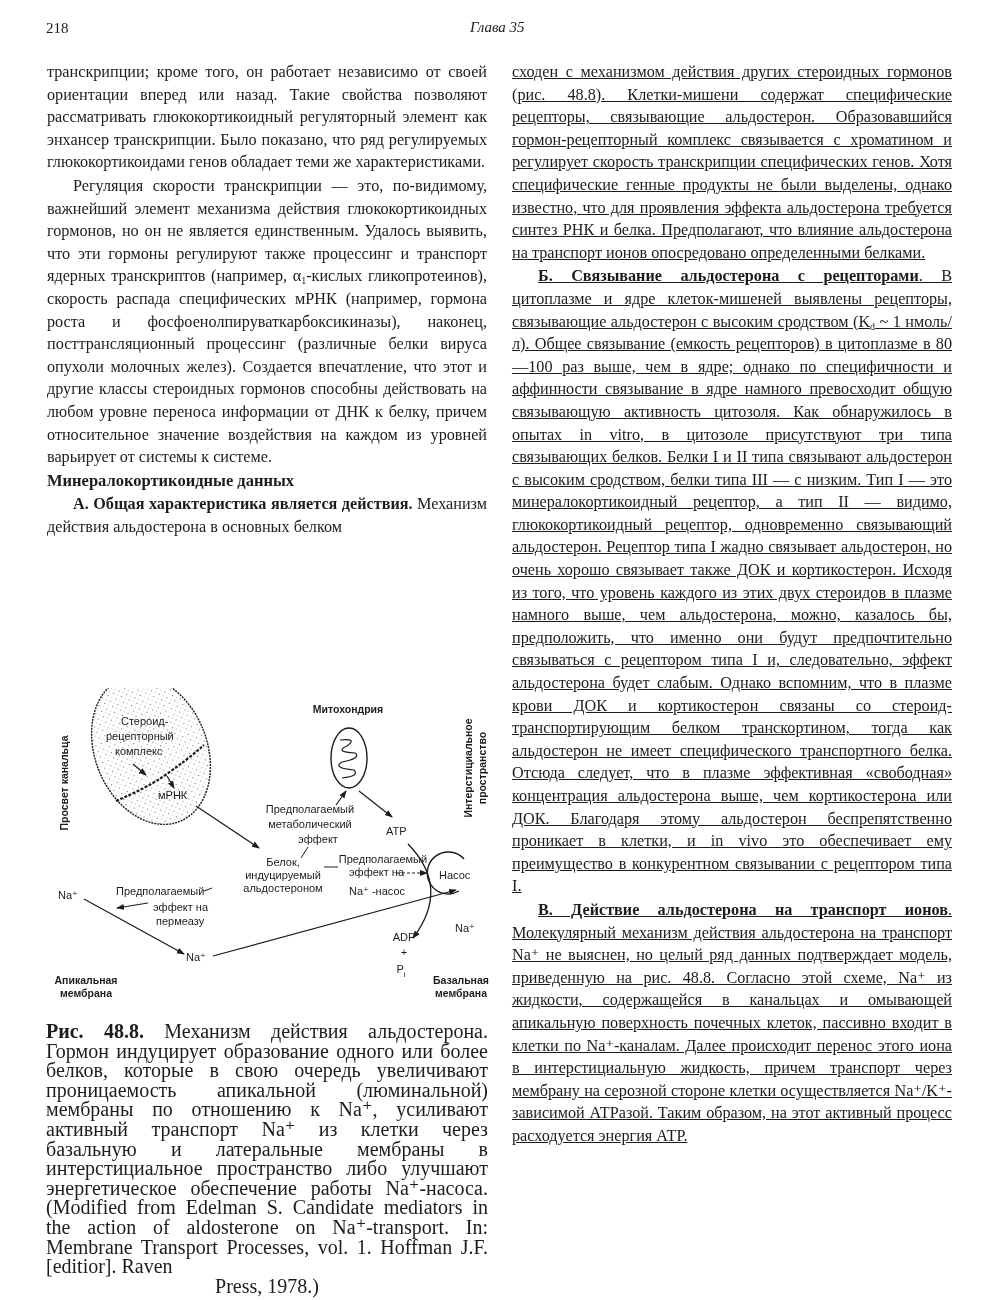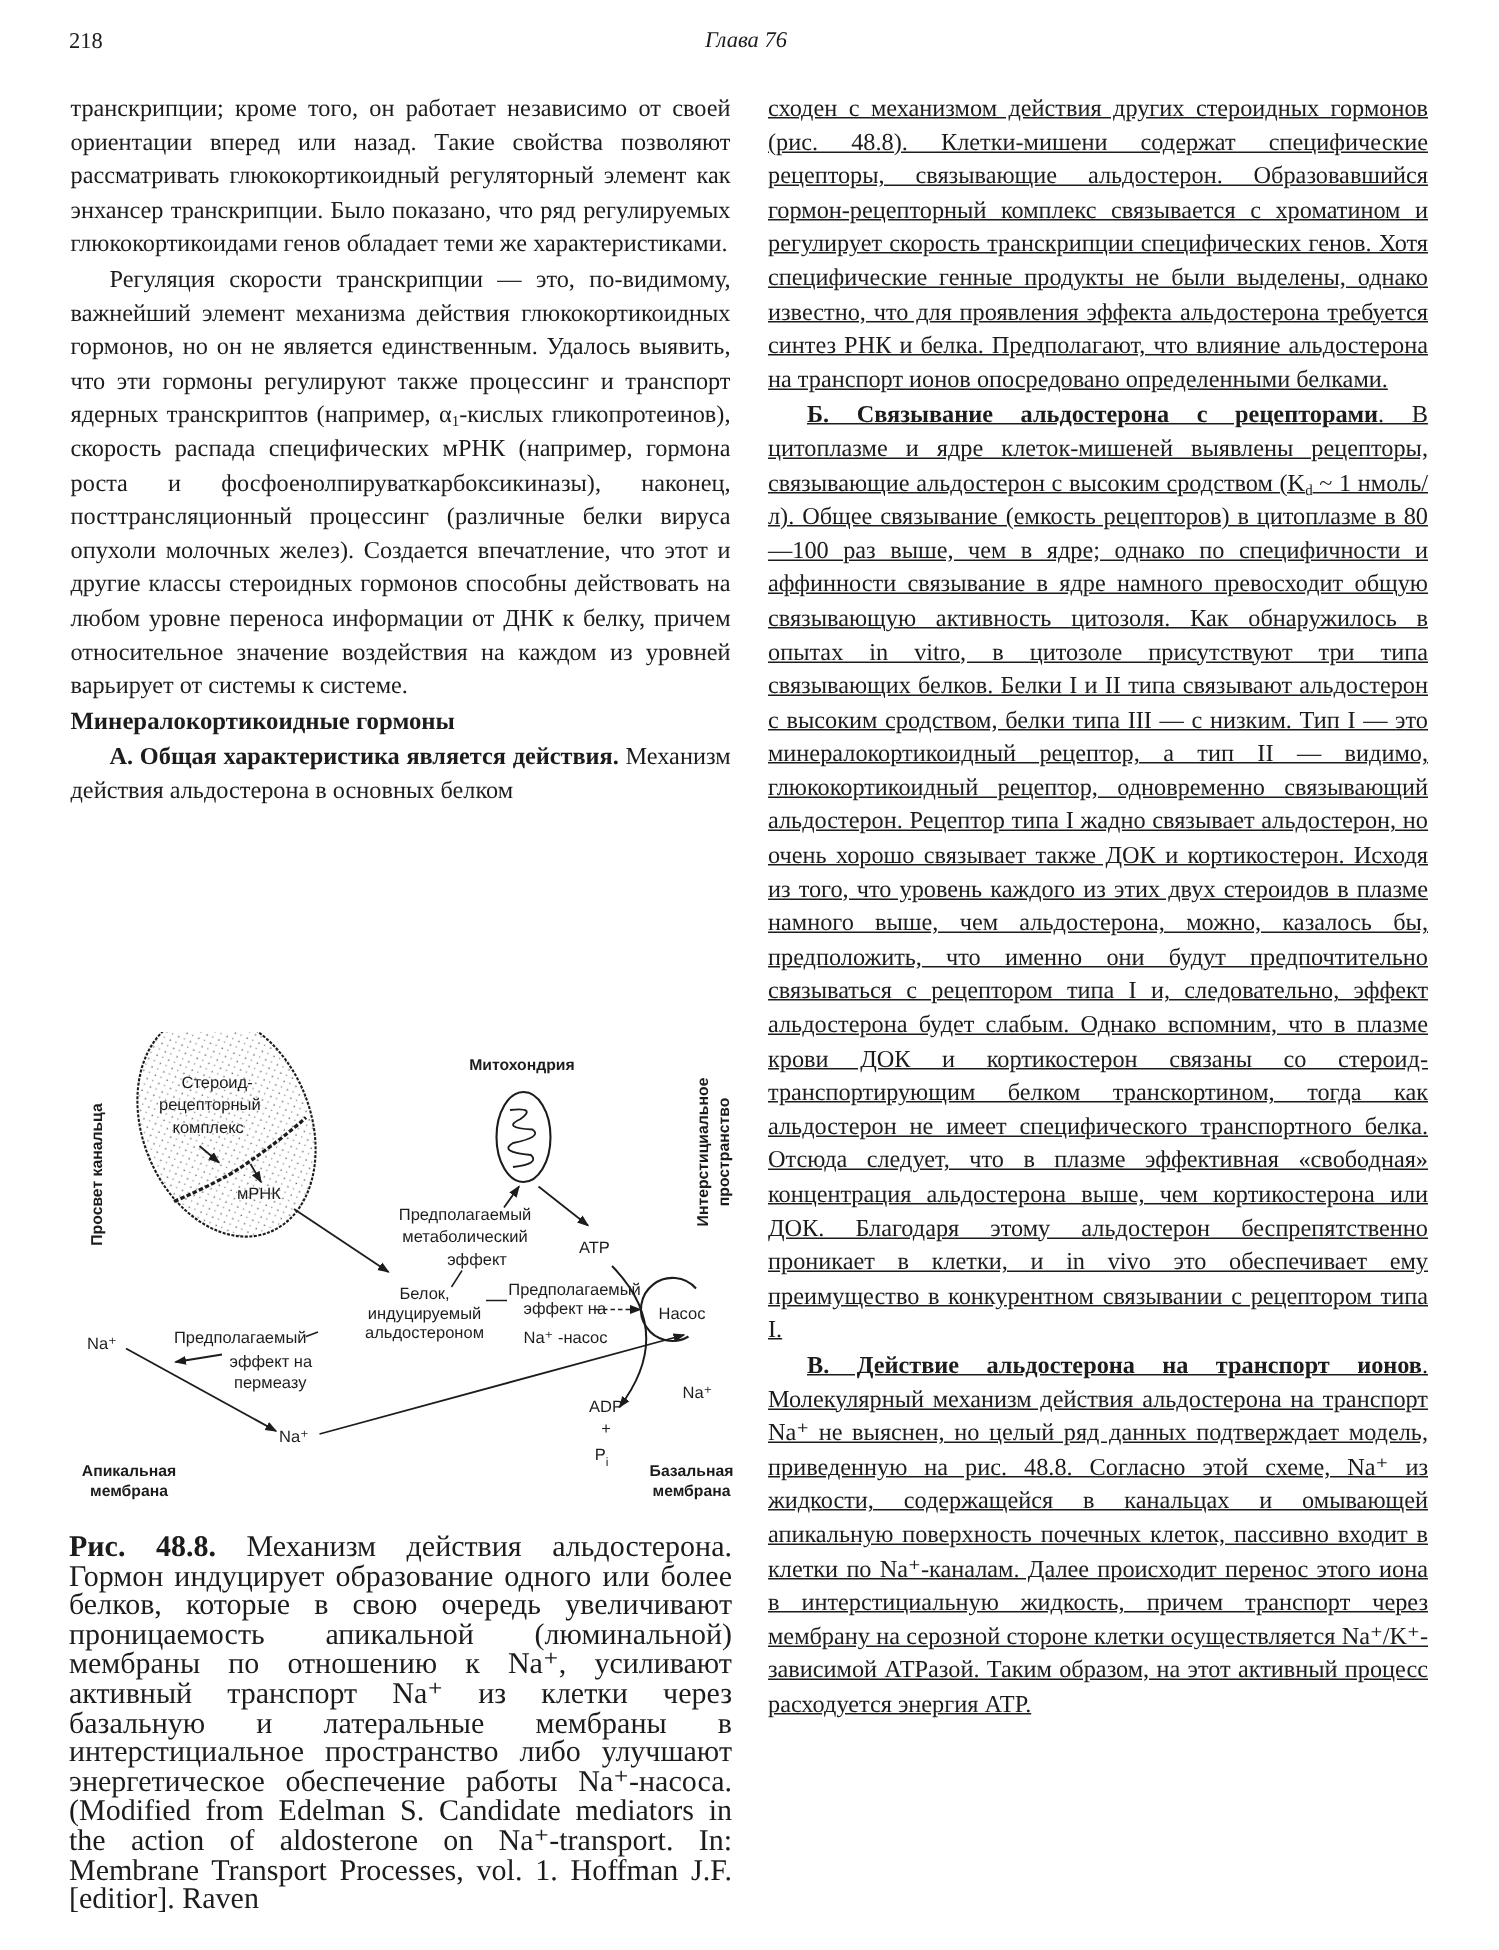--- a/index.html
+++ b/index.html
@@ -21,26 +21,26 @@
   .dlb { font-family: "Liberation Sans", "DejaVu Sans", sans-serif; font-size: 10.5px; font-weight: bold; fill: #1c1c1c; }
   .caption { position: absolute; left: 46px; top: 1022px; width: 442px; font-size: 20px; line-height: 19.6px;
              text-align: justify; }
   .caption .last { text-align: center; display: block; }
   sub { font-size: 10px; vertical-align: -3px; line-height: 0; }
 </style>
 </head>
 <body>
 
 <div class="page-num">218</div>
-<div class="running-head">Глава 76</div>
+<div class="running-head">Глава 35</div>
 
 <div class="col col-left">
   <p>транскрипции; кроме того, он работает независимо от своей ориентации вперед или назад. Такие свойства позволяют рассматривать глюкокортикоидный регуляторный элемент как энхансер транскрипции. Было показано, что ряд регулируемых глюкокортикоидами генов обладает теми же характеристиками.</p>
   <p class="ind"><span>Регуляция скорости транскрипции — это, по-видимому, важнейший элемент механизма действия глюкокортикоидных гормонов, но он не является единственным. Удалось выявить, что эти гормоны регулируют также процессинг и транспорт ядерных транскриптов (например, α</span><sub>1</sub><span>-кислых гликопротеинов), скорость распада специфических мРНК (например, гормона роста и фосфоенолпируваткарбоксикиназы), наконец, посттрансляционный процессинг (различные белки вируса опухоли молочных желез). Создается впечатление, что этот и другие классы стероидных гормонов способны действовать на любом уровне переноса информации от ДНК к белку, причем относительное значение воздействия на каждом из уровней варьирует от системы к системе.</span></p>
-  <p class="section-title">Минералокортикоидные гормоны</p>
+  <p class="section-title">Минералокортикоидные данных</p>
   <p class="ind"><span class="b">А. Общая характеристика является действия.</span> <span>Механизм действия альдостерона в основных белком</span></p>
 </div>
 
 <div class="figure">
   <svg viewBox="0 0 445 322" xmlns="http://www.w3.org/2000/svg">
     <defs>
       <marker id="ah" markerWidth="8" markerHeight="8" refX="7" refY="4" orient="auto" markerUnits="userSpaceOnUse">
         <path d="M0,1 L8,4 L0,7 Z" fill="#1c1c1c"></path>
       </marker>
       <pattern id="dots" width="6" height="6" patternUnits="userSpaceOnUse">
@@ -112,19 +112,20 @@
 
     <text class="dlb" x="40" y="296" text-anchor="middle">Апикальная</text>
     <text class="dlb" x="40" y="309" text-anchor="middle">мембрана</text>
     <text class="dlb" x="415" y="296" text-anchor="middle">Базальная</text>
     <text class="dlb" x="415" y="309" text-anchor="middle">мембрана</text>
   </svg>
 </div>
 
 <div class="caption">
   <span class="b">Рис. 48.8.</span><span> Механизм действия альдостерона. Гормон индуцирует образование одного или более белков, которые в свою очередь увеличивают проницаемость апикальной (люминальной) мембраны по отношению к Na⁺, усиливают активный транспорт Na⁺ из клетки через базальную и латеральные мембраны в интерстициальное пространство либо улучшают энергетическое обеспечение работы Na⁺-насоса. (Modified from Edelman S. Candidate mediators in the action of aldosterone on Na⁺-transport. In: Membrane Transport Processes, vol. 1. Hoffman J.F. [editior]. Raven</span>
+  <span class="last">Press, 1978.)</span>
 </div>
 
 <div class="col col-right">
   <p>сходен с механизмом действия других стероидных гормонов (рис. 48.8). Клетки-мишени содержат специфические рецепторы, связывающие альдостерон. Образовавшийся гормон-рецепторный комплекс связывается с хроматином и регулирует скорость транскрипции специфических генов. Хотя специфические генные продукты не были выделены, однако известно, что для проявления эффекта альдостерона требуется синтез РНК и белка. Предполагают, что влияние альдостерона на транспорт ионов опосредовано определенными белками.</p>
   <p class="ind"><span class="b">Б. Связывание альдостерона с рецепторами</span><span>. В цитоплазме и ядре клеток-мишеней выявлены рецепторы, связывающие альдостерон с высоким сродством (K</span><sub>d</sub><span> ~ 1 нмоль/л). Общее связывание (емкость рецепторов) в цитоплазме в 80—100 раз выше, чем в ядре; однако по специфичности и аффинности связывание в ядре намного превосходит общую связывающую активность цитозоля. Как обнаружилось в опытах in vitro, в цитозоле присутствуют три типа связывающих белков. Белки I и II типа связывают альдостерон с высоким сродством, белки типа III — с низким. Тип I — это минералокортикоидный рецептор, а тип II — видимо, глюкокортикоидный рецептор, одновременно связывающий альдостерон. Рецептор типа I жадно связывает альдостерон, но очень хорошо связывает также ДОК и кортикостерон. Исходя из того, что уровень каждого из этих двух стероидов в плазме намного выше, чем альдостерона, можно, казалось бы, предположить, что именно они будут предпочтительно связываться с рецептором типа I и, следовательно, эффект альдостерона будет слабым. Однако вспомним, что в плазме крови ДОК и кортикостерон связаны со стероид-транспортирующим белком транскортином, тогда как альдостерон не имеет специфического транспортного белка. Отсюда следует, что в плазме эффективная «свободная» концентрация альдостерона выше, чем кортикостерона или ДОК. Благодаря этому альдостерон беспрепятственно проникает в клетки, и in vivo это обеспечивает ему преимущество в конкурентном связывании с рецептором типа I.</span></p>
   <p class="ind"><span class="b">В. Действие альдостерона на транспорт ионов</span><span>. Молекулярный механизм действия альдостерона на транспорт Na⁺ не выяснен, но целый ряд данных подтверждает модель, приведенную на рис. 48.8. Согласно этой схеме, Na⁺ из жидкости, содержащейся в канальцах и омывающей апикальную поверхность почечных клеток, пассивно входит в клетки по Na⁺-каналам. Далее происходит перенос этого иона в интерстициальную жидкость, причем транспорт через мембрану на серозной стороне клетки осуществляется Na⁺/K⁺-зависимой АТРазой. Таким образом, на этот активный процесс расходуется энергия АТР.</span></p>
 </div>
 
 </body></html>

